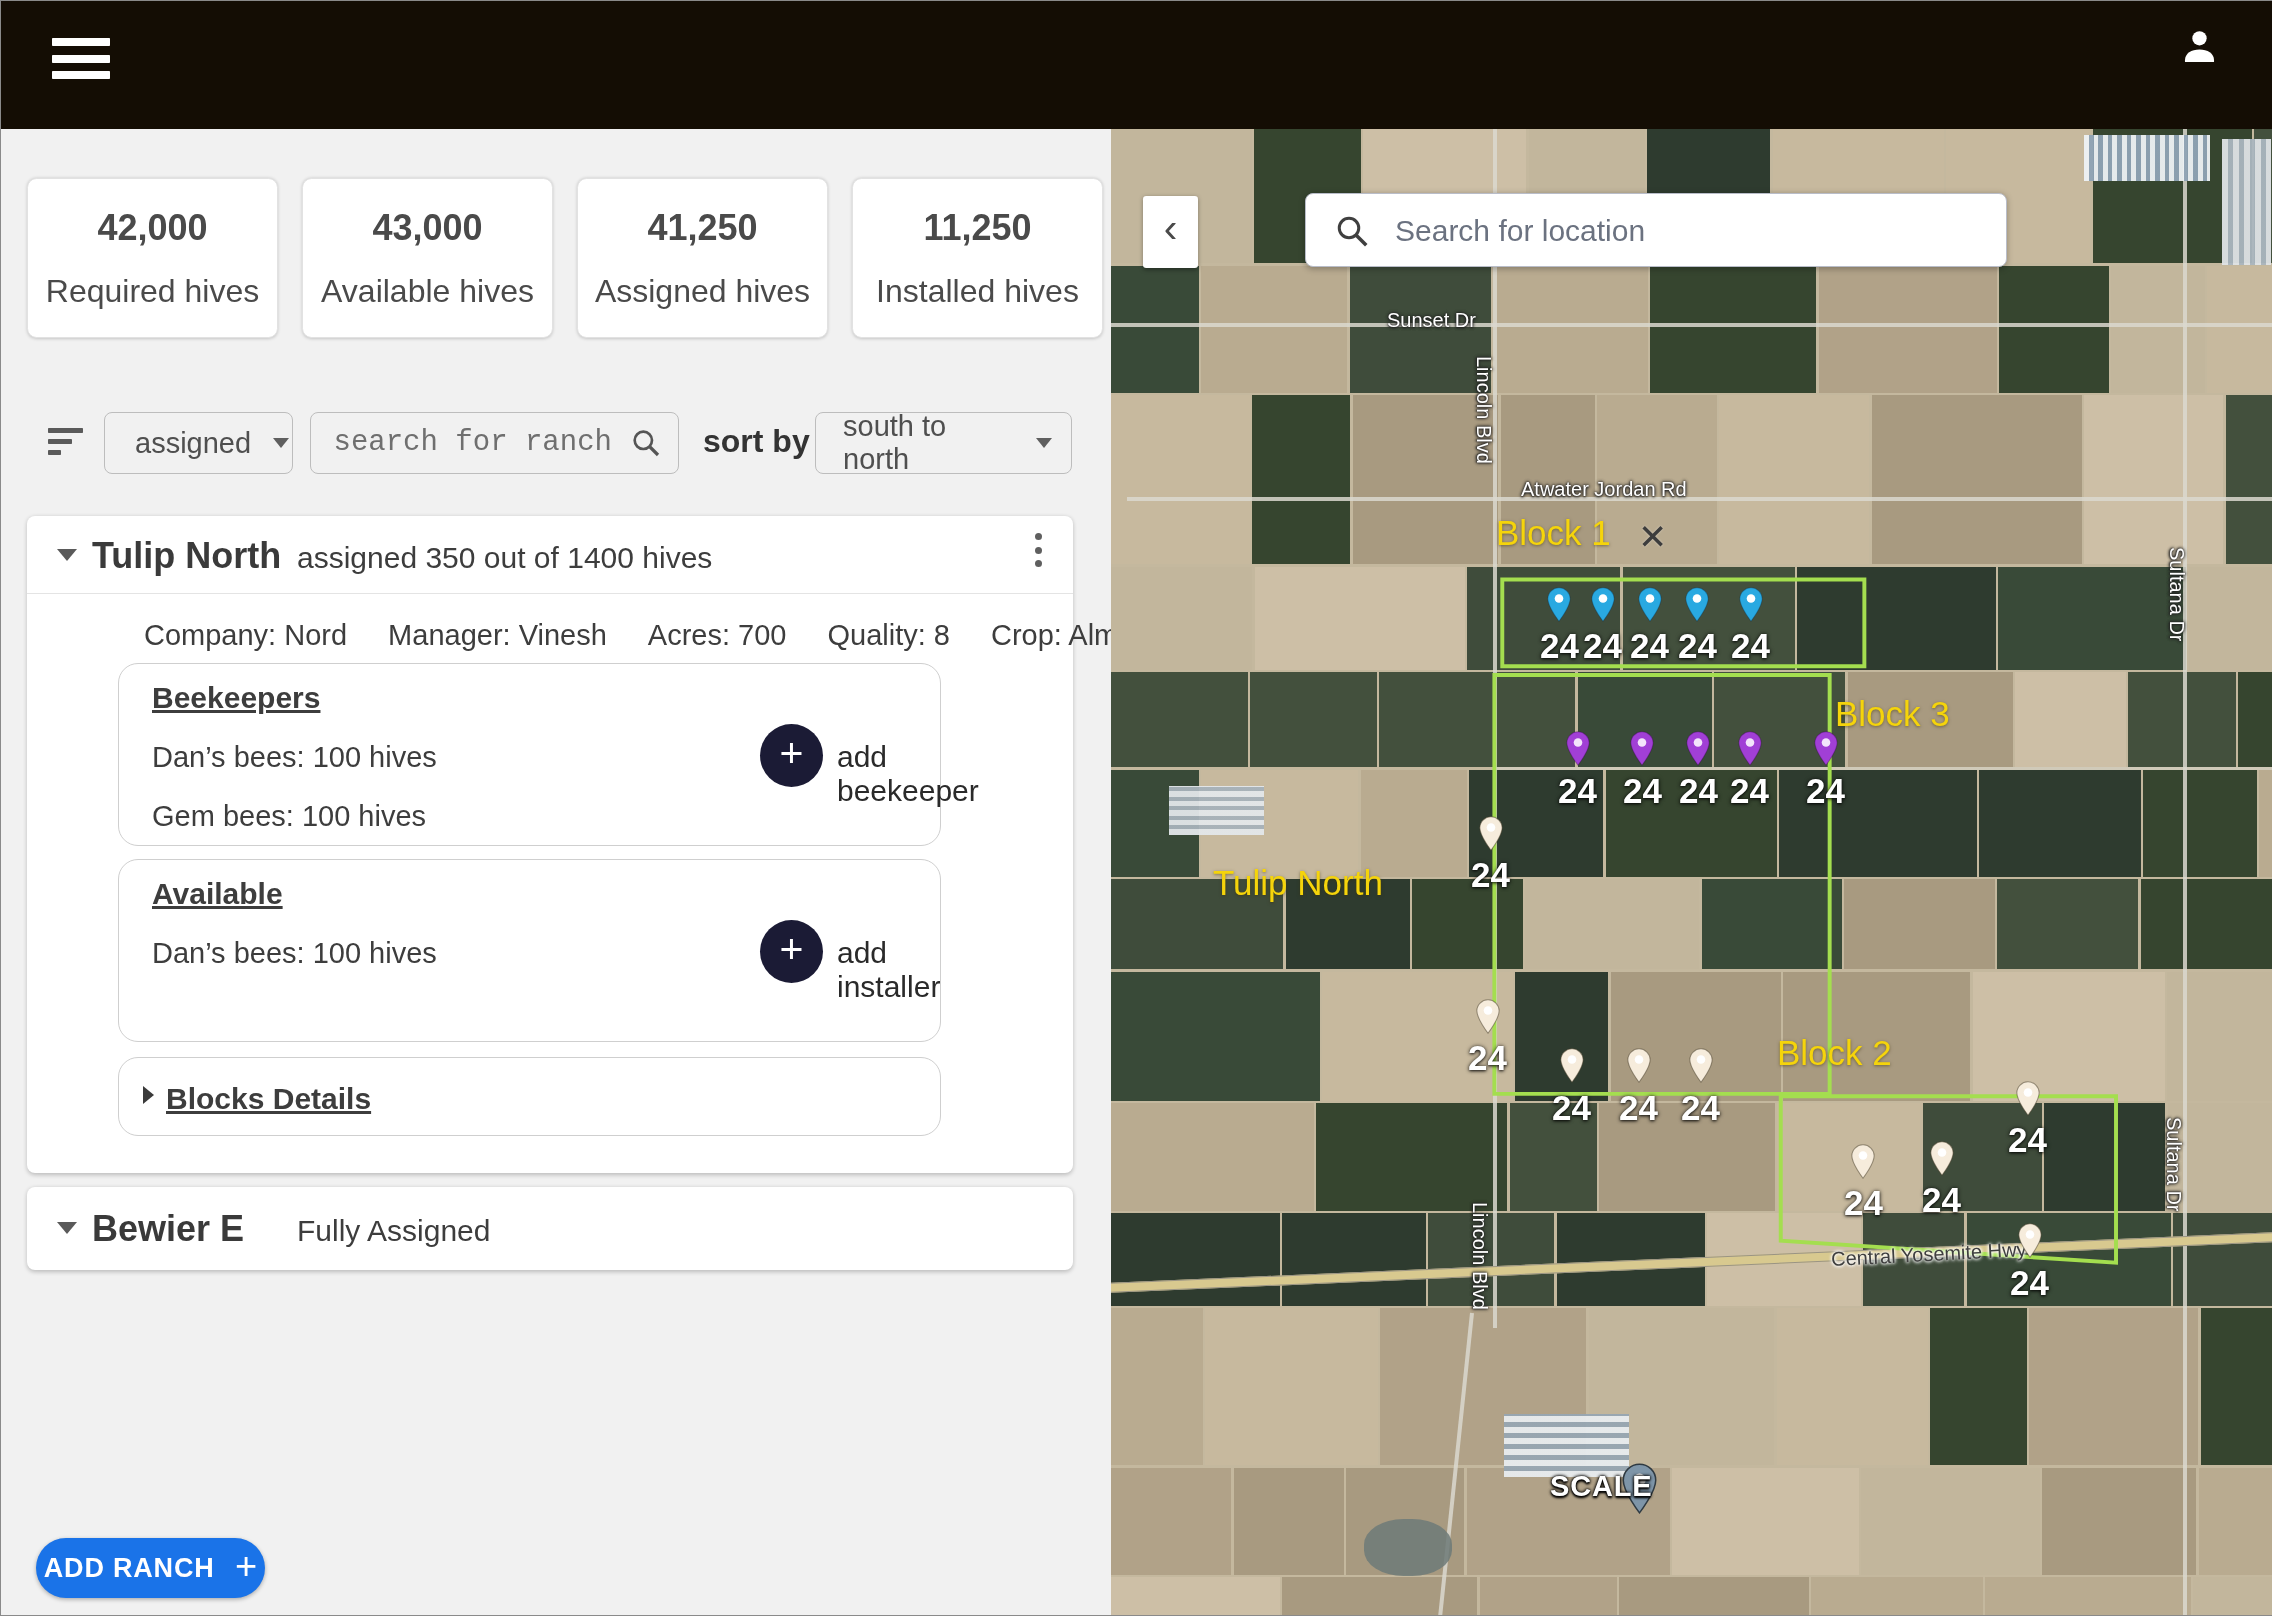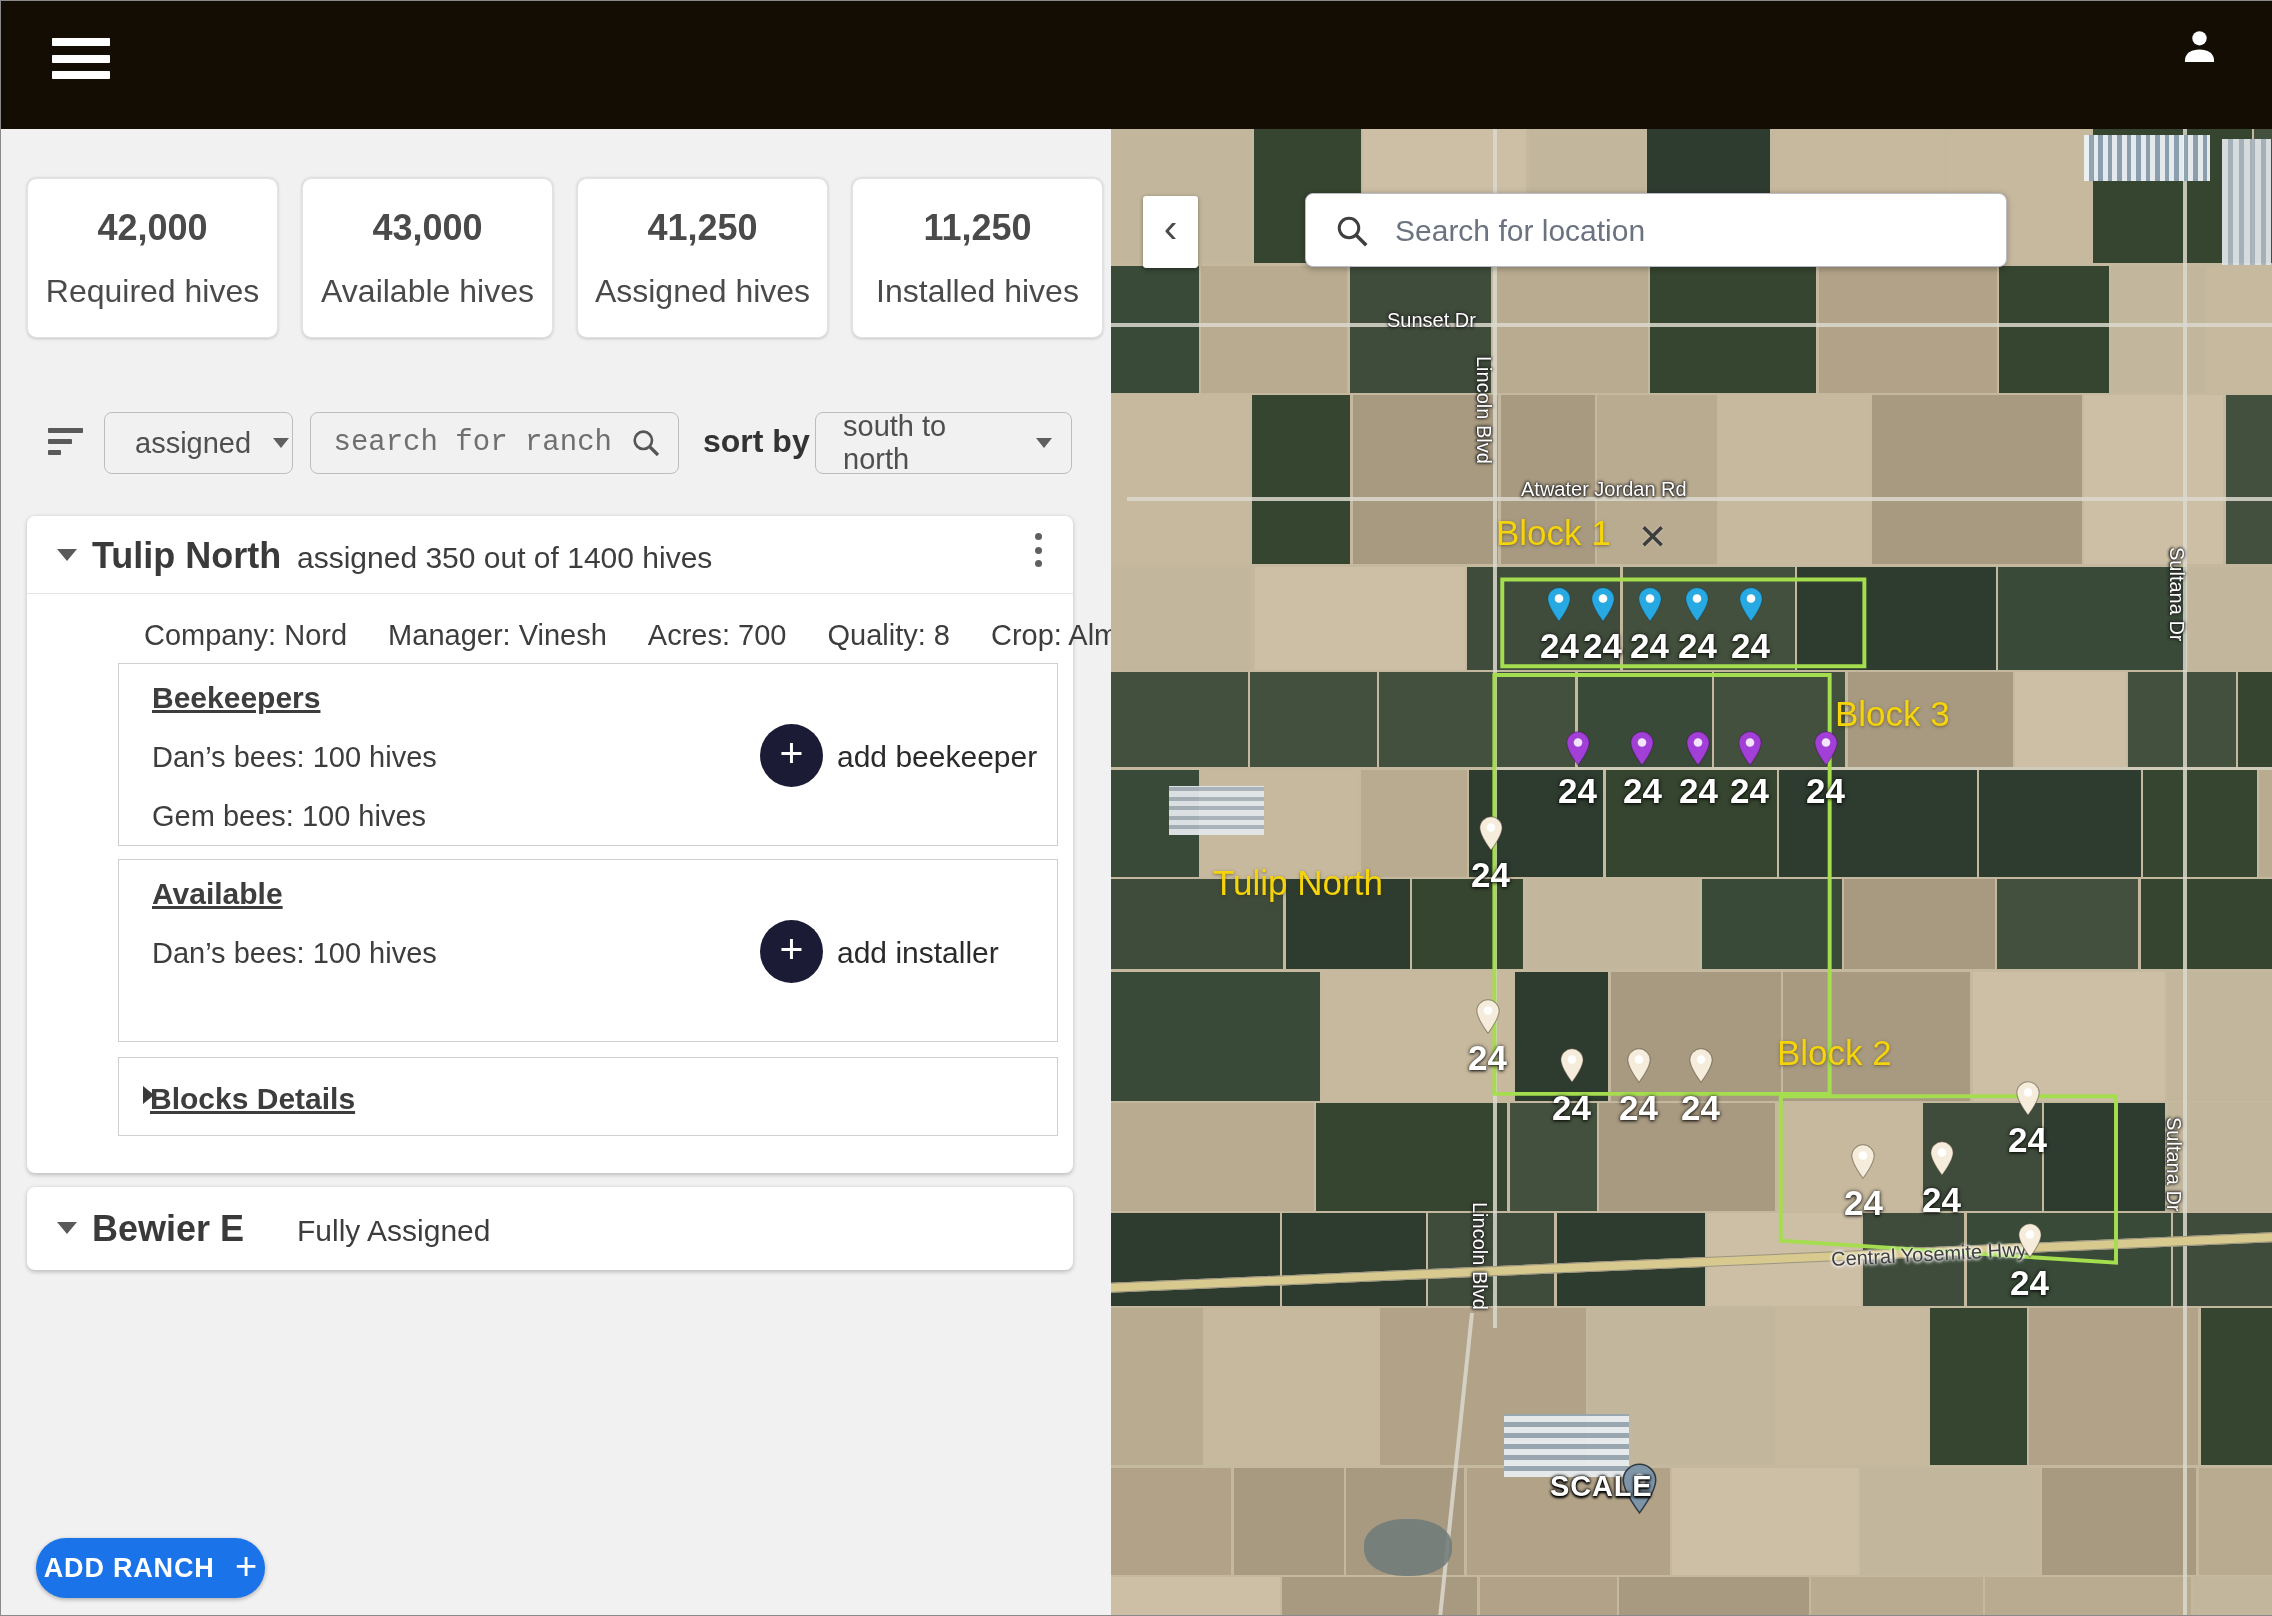--- a/index.html
+++ b/index.html
@@ -42,34 +42,34 @@
   #tulip-card{top:387px;width:1046px;height:657px;}
   .ranch-head{position:relative;height:77px;border-bottom:1.6px solid #e4e4e4;}
   .tri-down{position:absolute;width:0;height:0;border-left:10.3px solid transparent;border-right:10.3px solid transparent;
             border-top:12.6px solid #5a5a5a;left:30px;top:33px;cursor:pointer;}
   .ranch-name{position:absolute;left:65px;top:19px;font-size:36px;font-weight:700;color:#3a3a3a;}
   .ranch-status{position:absolute;left:270px;top:25px;font-size:30px;font-weight:500;color:#3d3d3d;}
   .kebab{position:absolute;right:30px;top:17.4px;width:8px;cursor:pointer;}
   .kebab i{display:block;width:7px;height:7px;border-radius:50%;background:#5f5f5f;margin-bottom:6.3px;}
   .meta-row{position:absolute;left:117px;top:103px;display:flex;gap:41px;}
   .meta-row span{font-size:29px;font-weight:500;color:#3d3d3d;white-space:nowrap;}
-  .sub-box{position:absolute;left:91px;width:940px;border:1.6px solid #cfcfcf;border-radius:0;box-sizing:border-box;}
+  .sub-box{position:absolute;left:91px;width:823px;border:1.6px solid #cfcfcf;border-radius:20px;box-sizing:border-box;}
   #bk-box{top:147px;height:183px;}
   #in-box{top:343px;height:183px;}
   #blocks-box{top:541px;height:79px;}
   .sub-title{position:absolute;left:33px;top:17.4px;font-size:30px;font-weight:600;color:#3d3d3d;text-decoration:underline;}
   .sub-row1{position:absolute;left:33px;top:77px;font-size:29px;font-weight:500;color:#3d3d3d;}
   .sub-row2{position:absolute;left:33px;top:136px;font-size:29px;font-weight:500;color:#3d3d3d;}
   .add-btn{position:absolute;left:641px;top:60px;width:63px;height:63px;border-radius:50%;background:#1b1b35;
            color:#fff;font-size:41px;font-weight:400;display:flex;align-items:center;justify-content:center;
            cursor:pointer;line-height:1;padding-bottom:3.2px;box-sizing:border-box;}
   .add-label{position:absolute;left:718px;top:76px;font-size:30px;font-weight:500;color:#2a2a2a;}
   .tri-right{position:absolute;left:24px;top:28px;width:0;height:0;border-top:9.5px solid transparent;
              border-bottom:9.5px solid transparent;border-left:11px solid #3a3a3a;cursor:pointer;}
-  #blocks-label{position:absolute;left:31px;top:24px;font-size:30px;font-weight:600;color:#3d3d3d;text-decoration:underline;cursor:pointer;}
+  #blocks-label{position:absolute;left:47px;top:24px;font-size:30px;font-weight:600;color:#3d3d3d;text-decoration:underline;cursor:pointer;}
   #bewier-card{top:1058px;width:1046px;height:83px;}
   #bewier-card .tri-down{top:35px;}
   #bewier-card .ranch-name{top:21px;}
   #bewier-card .ranch-status{top:27px;}
   #add-ranch{position:absolute;left:35px;top:1409px;width:229px;height:60px;border-radius:32px;background:#1a73e8;
              display:flex;align-items:center;justify-content:center;gap:20.5px;cursor:pointer;
              box-shadow:0 1.6px 4.7px rgba(0,0,0,.3);}
   #add-ranch .txt{color:#fff;font-size:27px;font-weight:700;letter-spacing:0.8px;}
   #add-ranch .plus{color:#fff;font-size:38px;font-weight:400;line-height:1;margin-top:-4.7px;}
   

